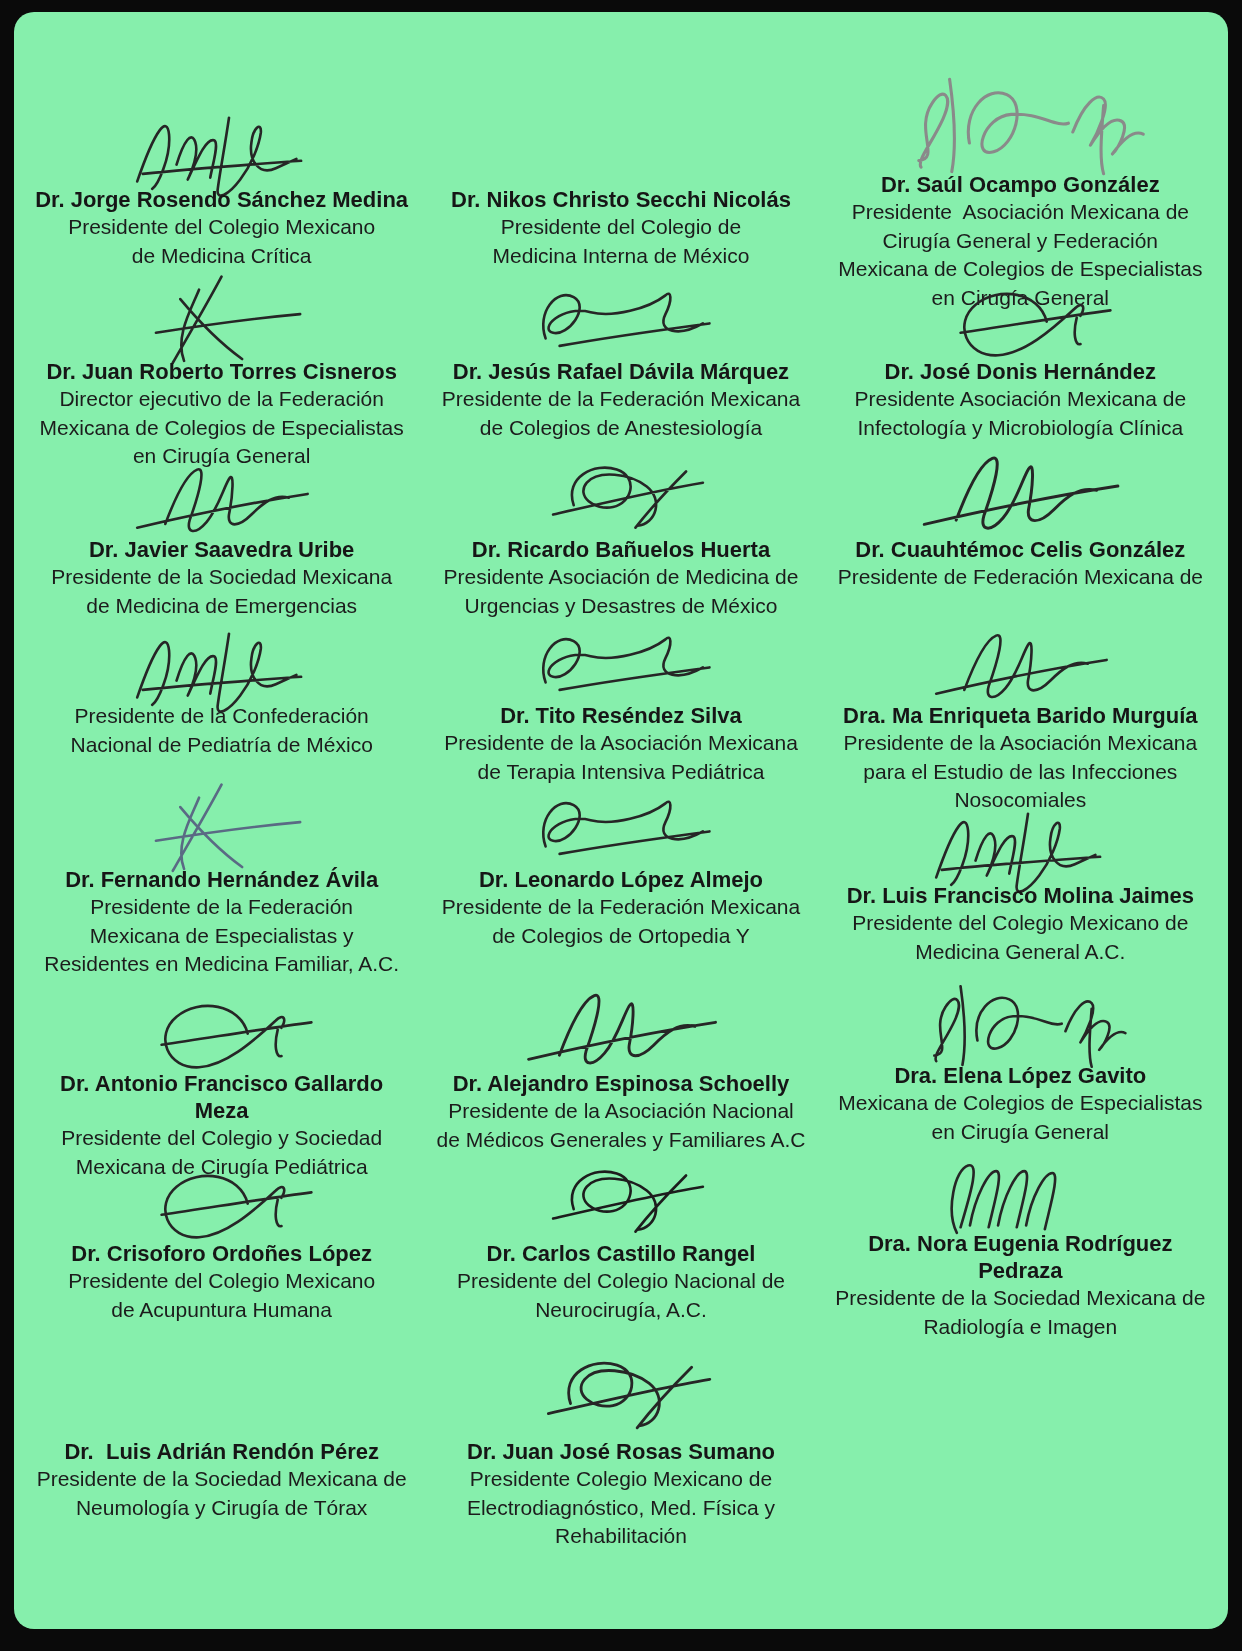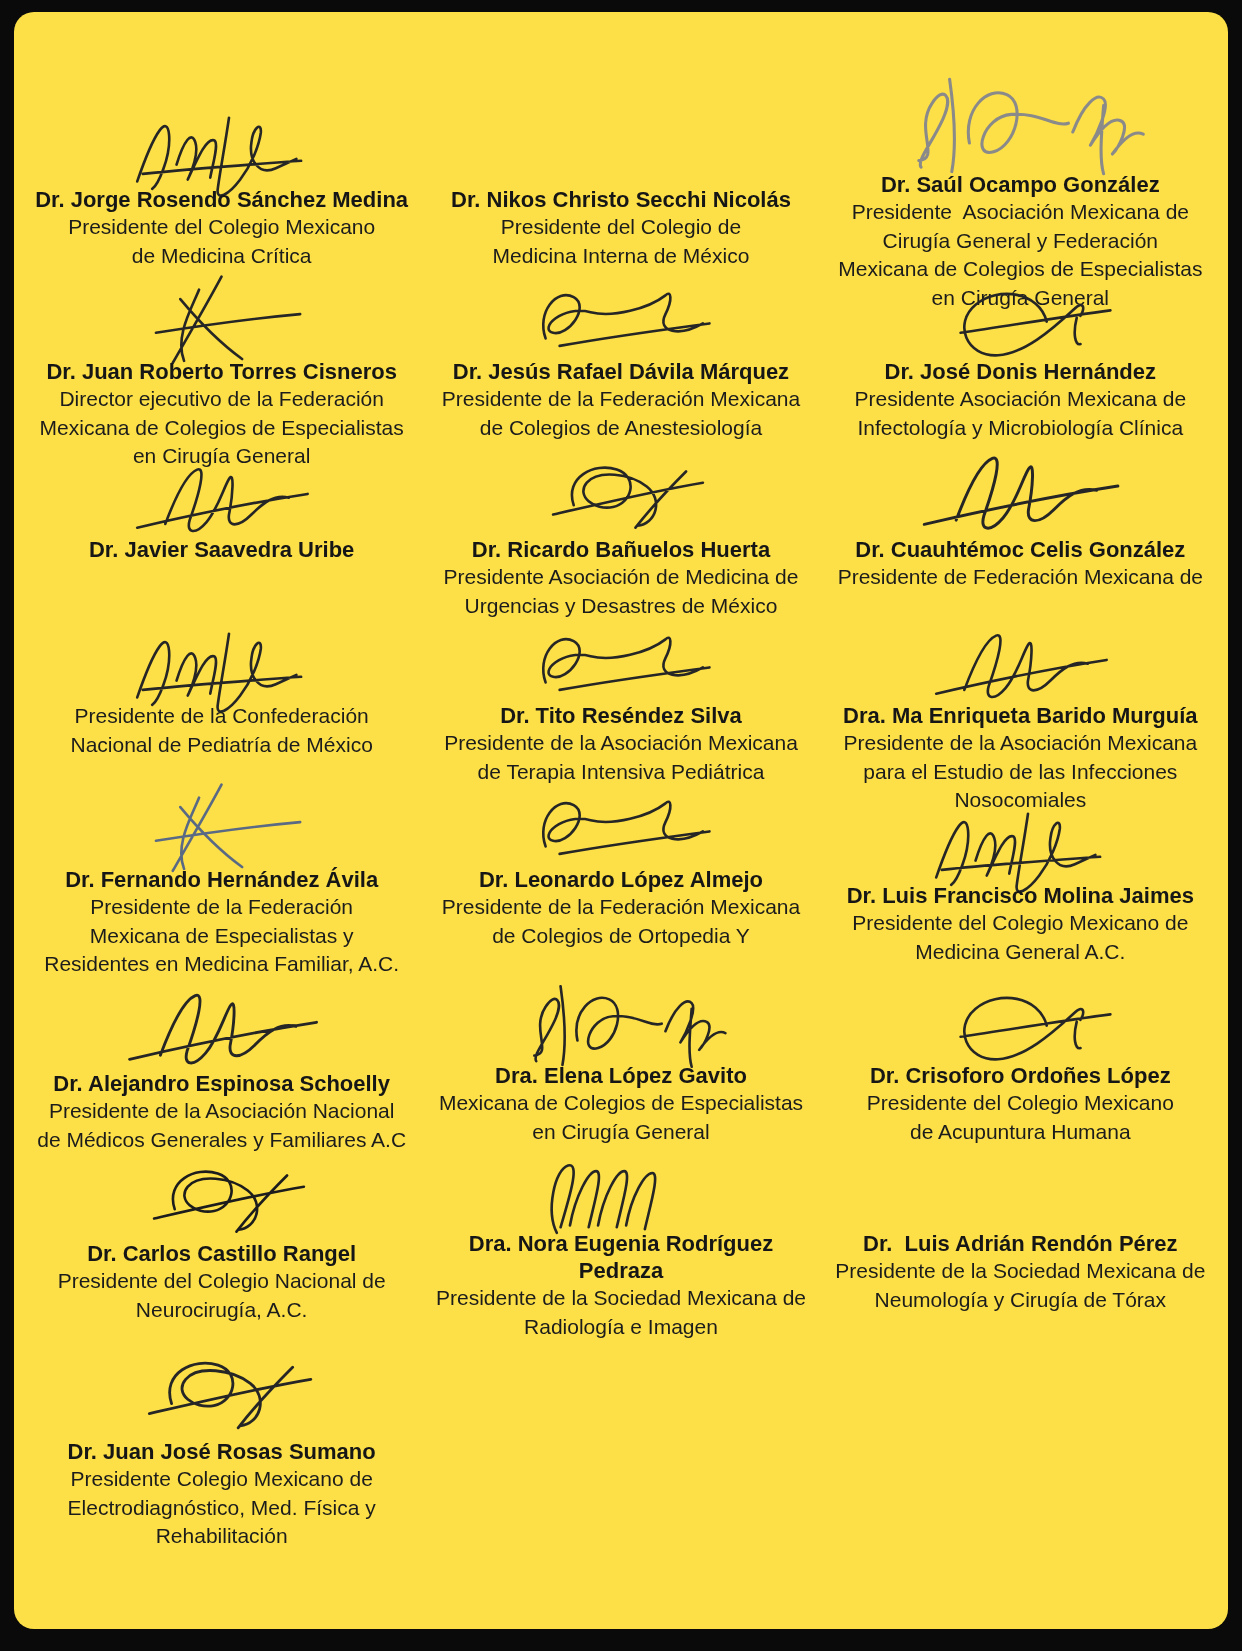--- a/index.html
+++ b/index.html
@@ -5,21 +5,21 @@
   * { margin:0; padding:0; box-sizing:border-box; }
   html, body { width:1242px; height:1651px; }
   body {
     background:#0a0a0a;
     font-family:"Liberation Sans", sans-serif;
     color:#1c1c1c;
   }
   .page {
     position:absolute;
     top:12px; left:14px; right:14px; bottom:22px;
-    background:#fde047;
+    background:#86efac;
     border-radius:20px;
     overflow:hidden;
     padding:28px 8px 6px 8px;
   }
   .grid {
     display:grid;
     grid-template-columns:1fr 1fr 1fr;
     grid-template-rows:272px 168px 172px 168px 188px 178px 208px auto;
     width:100%;
   }
@@ -139,20 +139,24 @@
           <div class="tline">Infectología y Microbiología Clínica</div>
         </div>
   </div>
       <div class="cell r3">
     <div class="sigbox">
           <svg class="sig" viewBox="0 0 240 110" width="235" height="103">
             <path d="M60,80 C72,48 84,26 94,22 C104,18 96,48 86,76 C82,90 92,92 104,78 C116,64 122,42 128,32 C134,22 132,50 128,70 C126,84 138,84 152,70 C164,58 176,48 192,52 M30,84 C90,70 160,56 212,48" fill="none" stroke="#262626" stroke-width="2.8" stroke-linecap="round" stroke-linejoin="round"></path>
           </svg>
         </div>
     <div class="name">Dr. Javier Saavedra Uribe</div>
+    <div class="titles">
+          <div class="tline">Presidente de la Sociedad Mexicana</div>
+          <div class="tline">de Medicina de Emergencias</div>
+        </div>
   </div>
       <div class="cell r3">
     <div class="sigbox">
           <svg class="sig" viewBox="0 0 240 110" width="235" height="103">
             <path d="M70,60 C60,30 92,14 116,22 C140,30 132,58 112,62 C92,66 72,50 84,36 C96,22 130,26 148,40 C166,54 158,80 138,82 M48,70 C100,58 160,44 208,36 M190,24 C170,44 150,66 136,84" fill="none" stroke="#262626" stroke-width="2.8" stroke-linecap="round" stroke-linejoin="round"></path>
           </svg>
         </div>
     <div class="name">Dr. Ricardo Bañuelos Huerta</div>
     <div class="titles">
           <div class="tline">Presidente Asociación de Medicina de</div>
@@ -234,20 +238,32 @@
       <div class="cell r6">
     <div class="sigbox">
           <svg class="sig" viewBox="0 0 240 110" width="235" height="103">
             <path d="M30,88 C50,30 62,18 64,38 C66,62 52,92 46,96 M72,70 C80,44 88,34 92,46 C96,58 88,78 84,86 M84,86 C96,60 104,42 112,44 C118,46 110,72 108,84 M128,20 C124,48 118,80 116,96 C114,110 128,102 140,86 C152,70 160,50 162,36 C163,24 154,30 152,46 C149,66 160,82 178,74 L200,64 M36,80 C90,74 150,70 205,66" fill="none" stroke="#262626" stroke-width="2.8" stroke-linecap="round" stroke-linejoin="round"></path>
           </svg>
         </div>
     <div class="name">Dr. Luis Francisco Molina Jaimes</div>
     <div class="titles">
           <div class="tline">Presidente del Colegio Mexicano de</div>
           <div class="tline">Medicina General A.C.</div>
+        </div>
+  </div>
+      <div class="cell r6">
+    <div class="sigbox">
+          <svg class="sig" viewBox="0 0 240 110" width="235" height="103">
+            <path d="M148,54 C140,22 96,16 72,36 C48,56 62,92 96,90 C124,88 152,64 178,40 C186,32 190,38 184,48 M56,66 C110,58 170,48 216,42 M180,50 C176,66 178,80 184,78" fill="none" stroke="#262626" stroke-width="2.8" stroke-linecap="round" stroke-linejoin="round"></path>
+          </svg>
+        </div>
+    <div class="name">Dr. Antonio Francisco Gallardo Meza</div>
+    <div class="titles">
+          <div class="tline">Presidente del Colegio y Sociedad</div>
+          <div class="tline">Mexicana de Cirugía Pediátrica</div>
         </div>
   </div>
       <div class="cell r6">
     <div class="sigbox">
           <svg class="sig" viewBox="0 0 240 110" width="280" height="113">
             <path d="M60,80 C72,48 84,26 94,22 C104,18 96,48 86,76 C82,90 92,92 104,78 C116,64 122,42 128,32 C134,22 132,50 128,70 C126,84 138,84 152,70 C164,58 176,48 192,52 M30,84 C90,70 160,56 212,48" fill="none" stroke="#262626" stroke-width="2.8" stroke-linecap="round" stroke-linejoin="round"></path>
           </svg>
         </div>
     <div class="name">Dr. Alejandro Espinosa Schoelly</div>
     <div class="titles">

